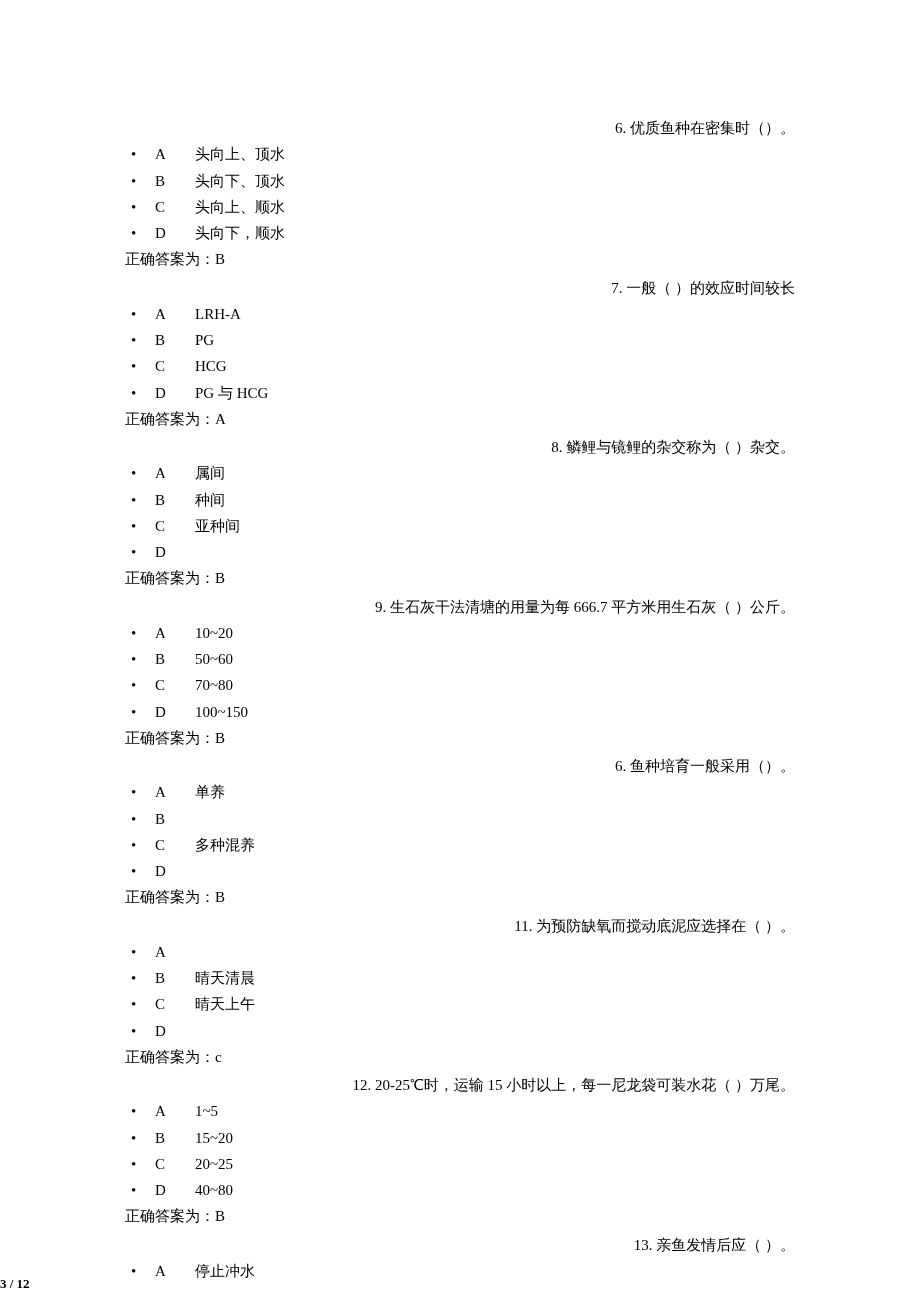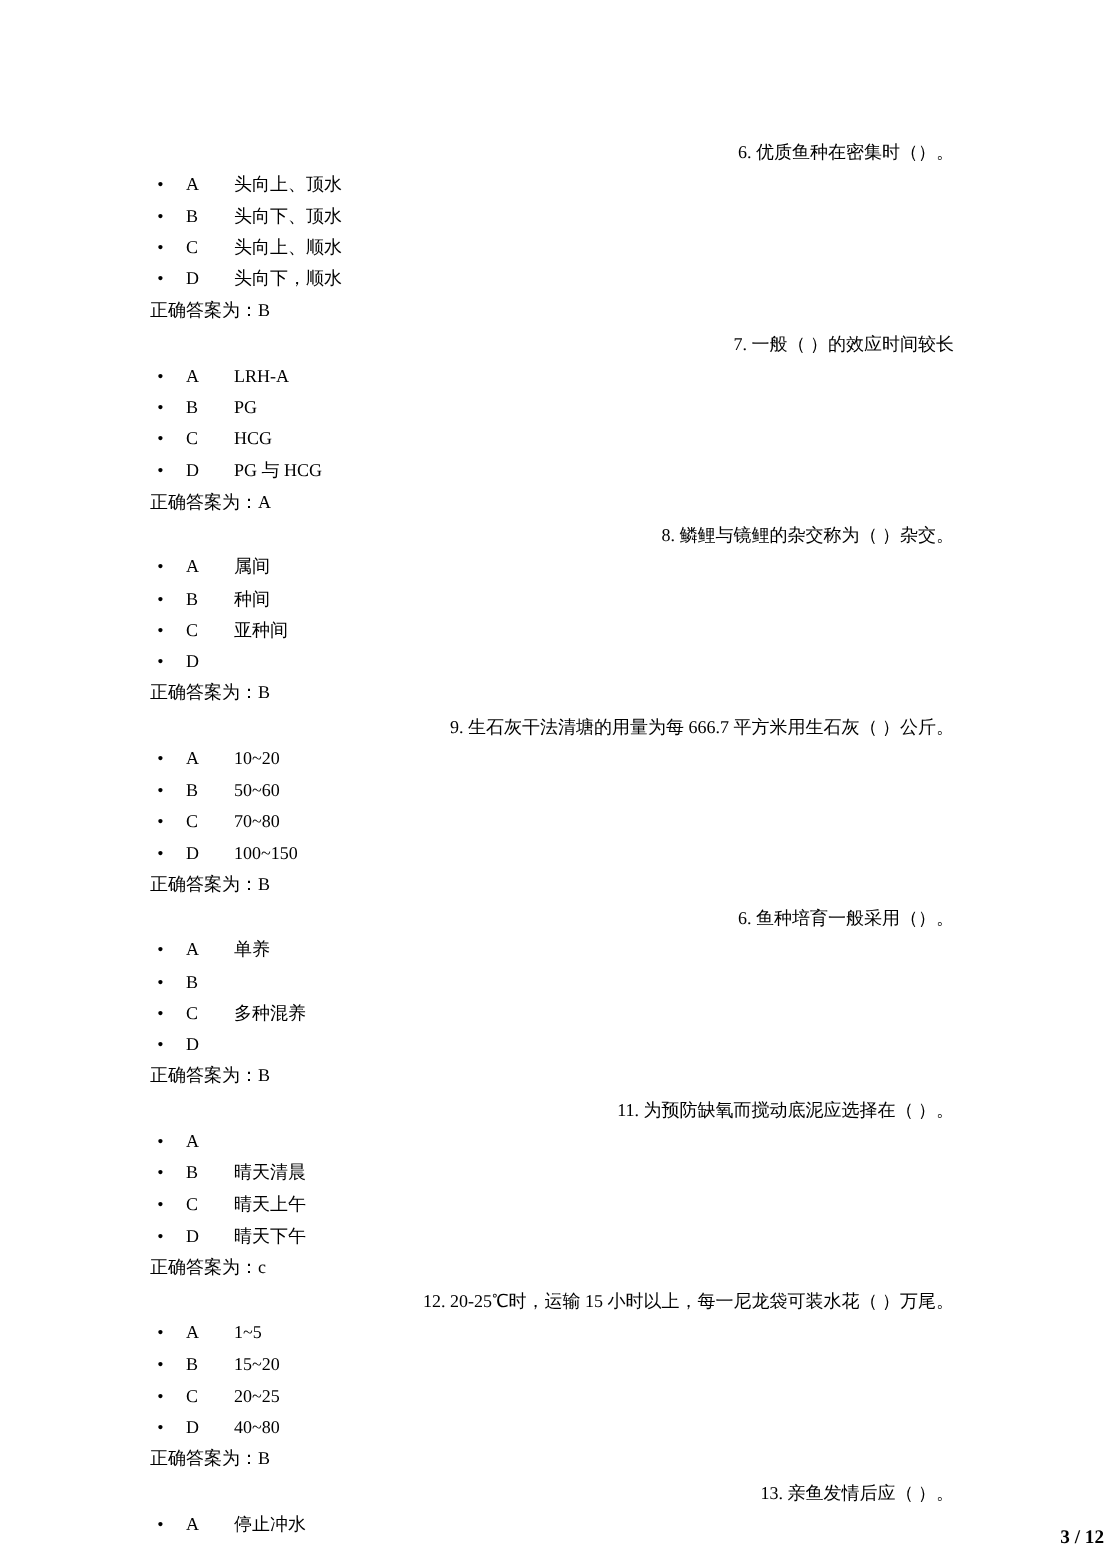--- a/index.html
+++ b/index.html
@@ -41,24 +41,24 @@
       flex: 1;
     }
     .answer-line {
       margin-bottom: 0;
     }
     .page-num {
       position: absolute;
       bottom: 30px;
       left: 0;
       right: 0;
-      text-align: right;
+      text-align: left;
       font-family: "Times New Roman", serif;
       font-weight: bold;
-      font-size: 16px;
+      font-size: 13px;
     }
   </style>
 </head>
 <body>
 
 <div id="content">
     <div class="question">
       <div class="q-text"><span>6.</span><span> 优质鱼种在密集时（）。</span></div>
       <div class="option-line">
         <span class="bullet">•</span>
@@ -187,21 +187,20 @@
         <span class="option-text">晴天清晨</span>
       </div>
       <div class="option-line">
         <span class="bullet">•</span>
         <span class="option-letter">C</span>
         <span class="option-text">晴天上午</span>
       </div>
       <div class="option-line">
         <span class="bullet">•</span>
         <span class="option-letter">D</span>
-        <span class="option-text">晴天下午</span>
       </div>
       <div class="answer-line"><span>正确答案为：</span><span>c</span></div>
     </div>
     <div class="question">
       <div class="q-text"><span>12.</span><span> 20-25℃时，运输 15 小时以上，每一尼龙袋可装水花（ ）万尾。</span></div>
       <div class="option-line">
         <span class="bullet">•</span>
         <span class="option-letter">A</span>
         <span class="option-text">1~5</span>
       </div>

